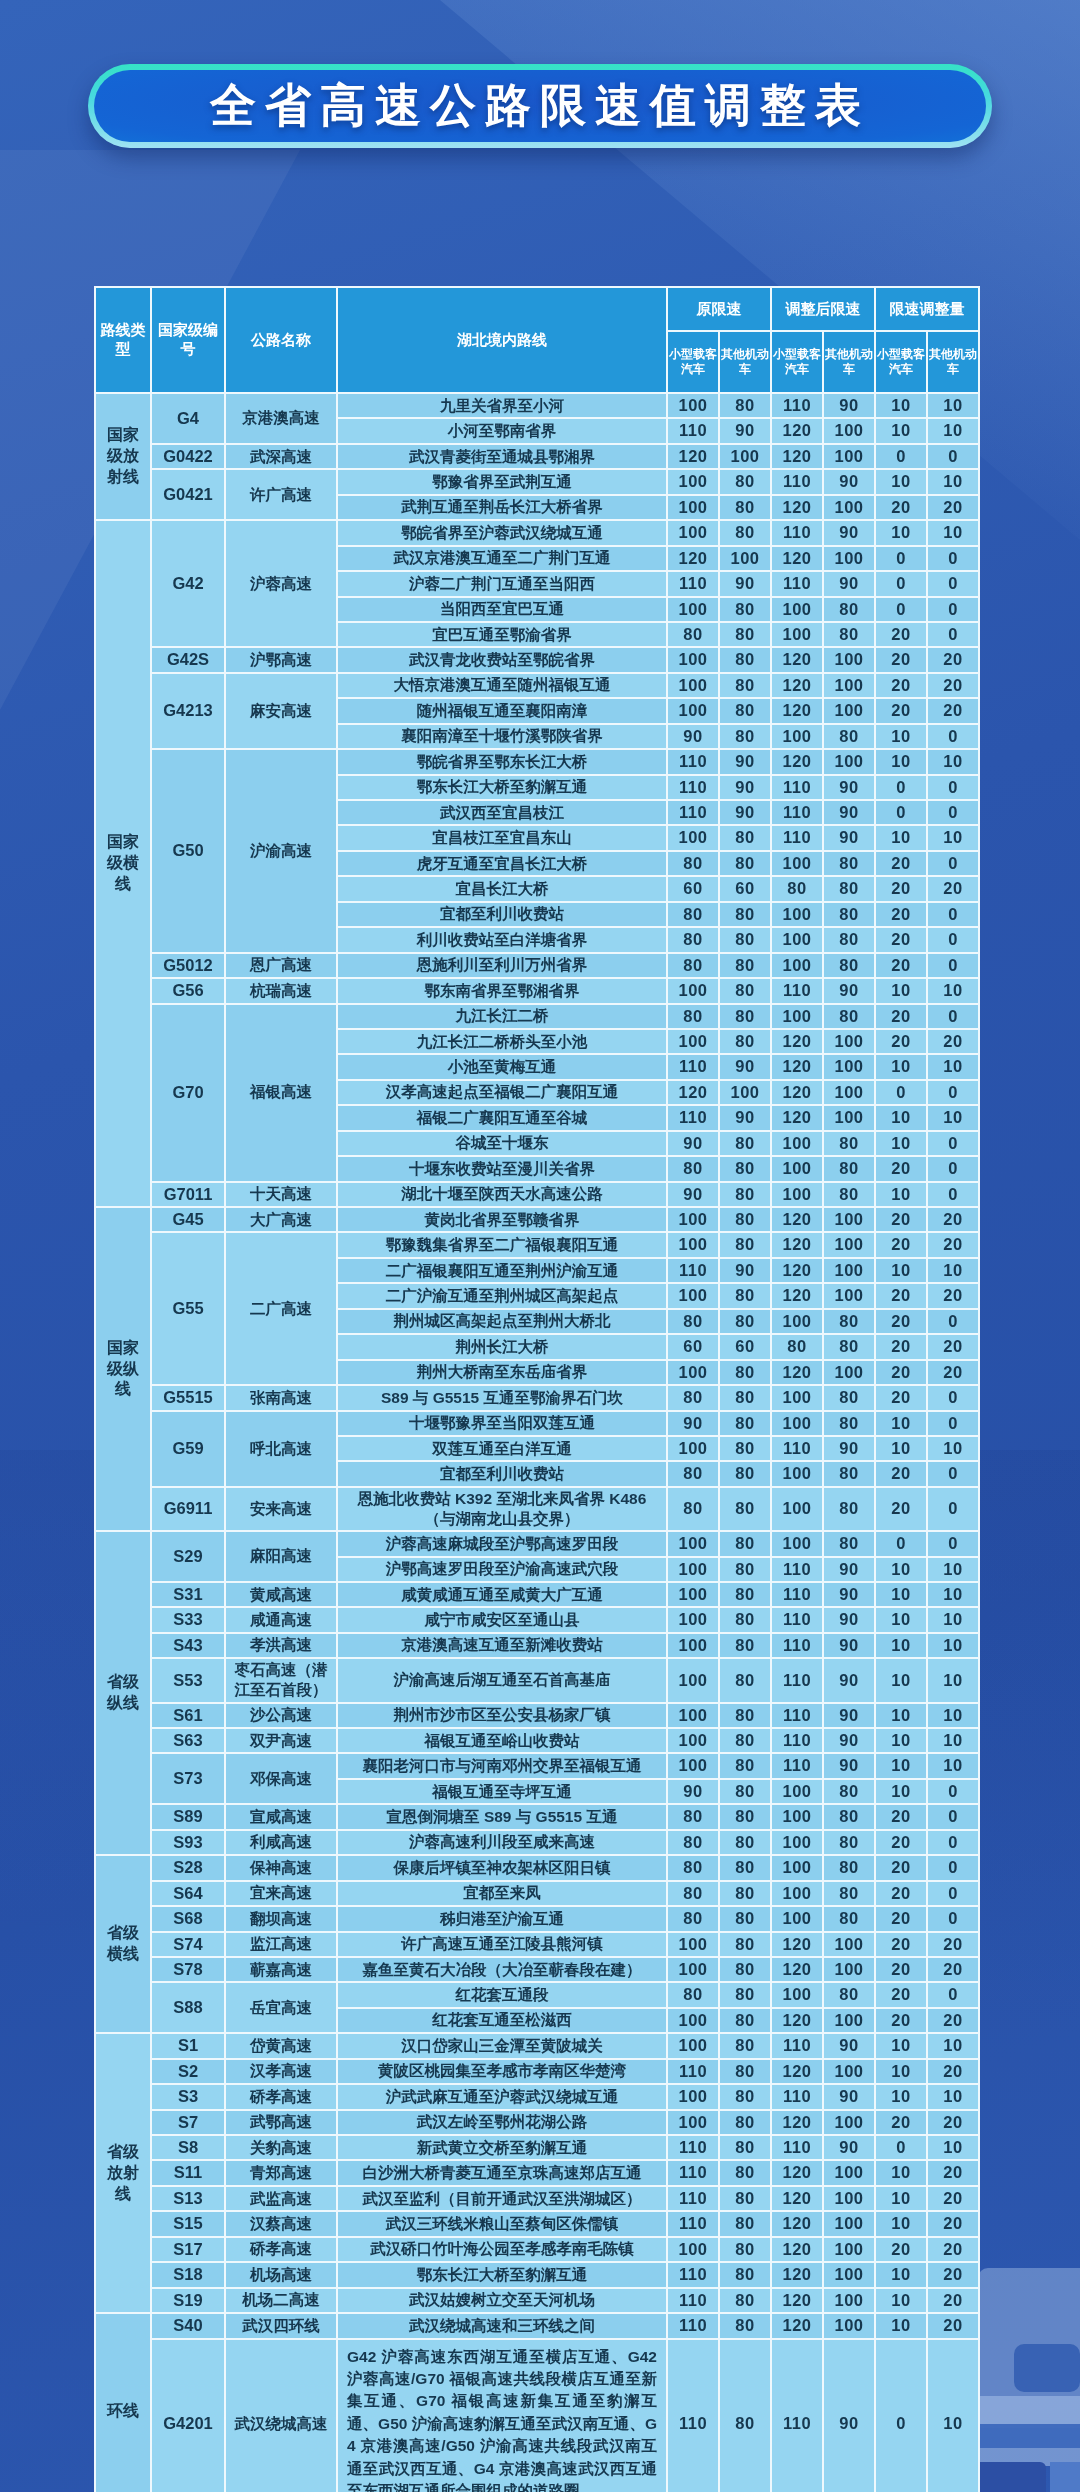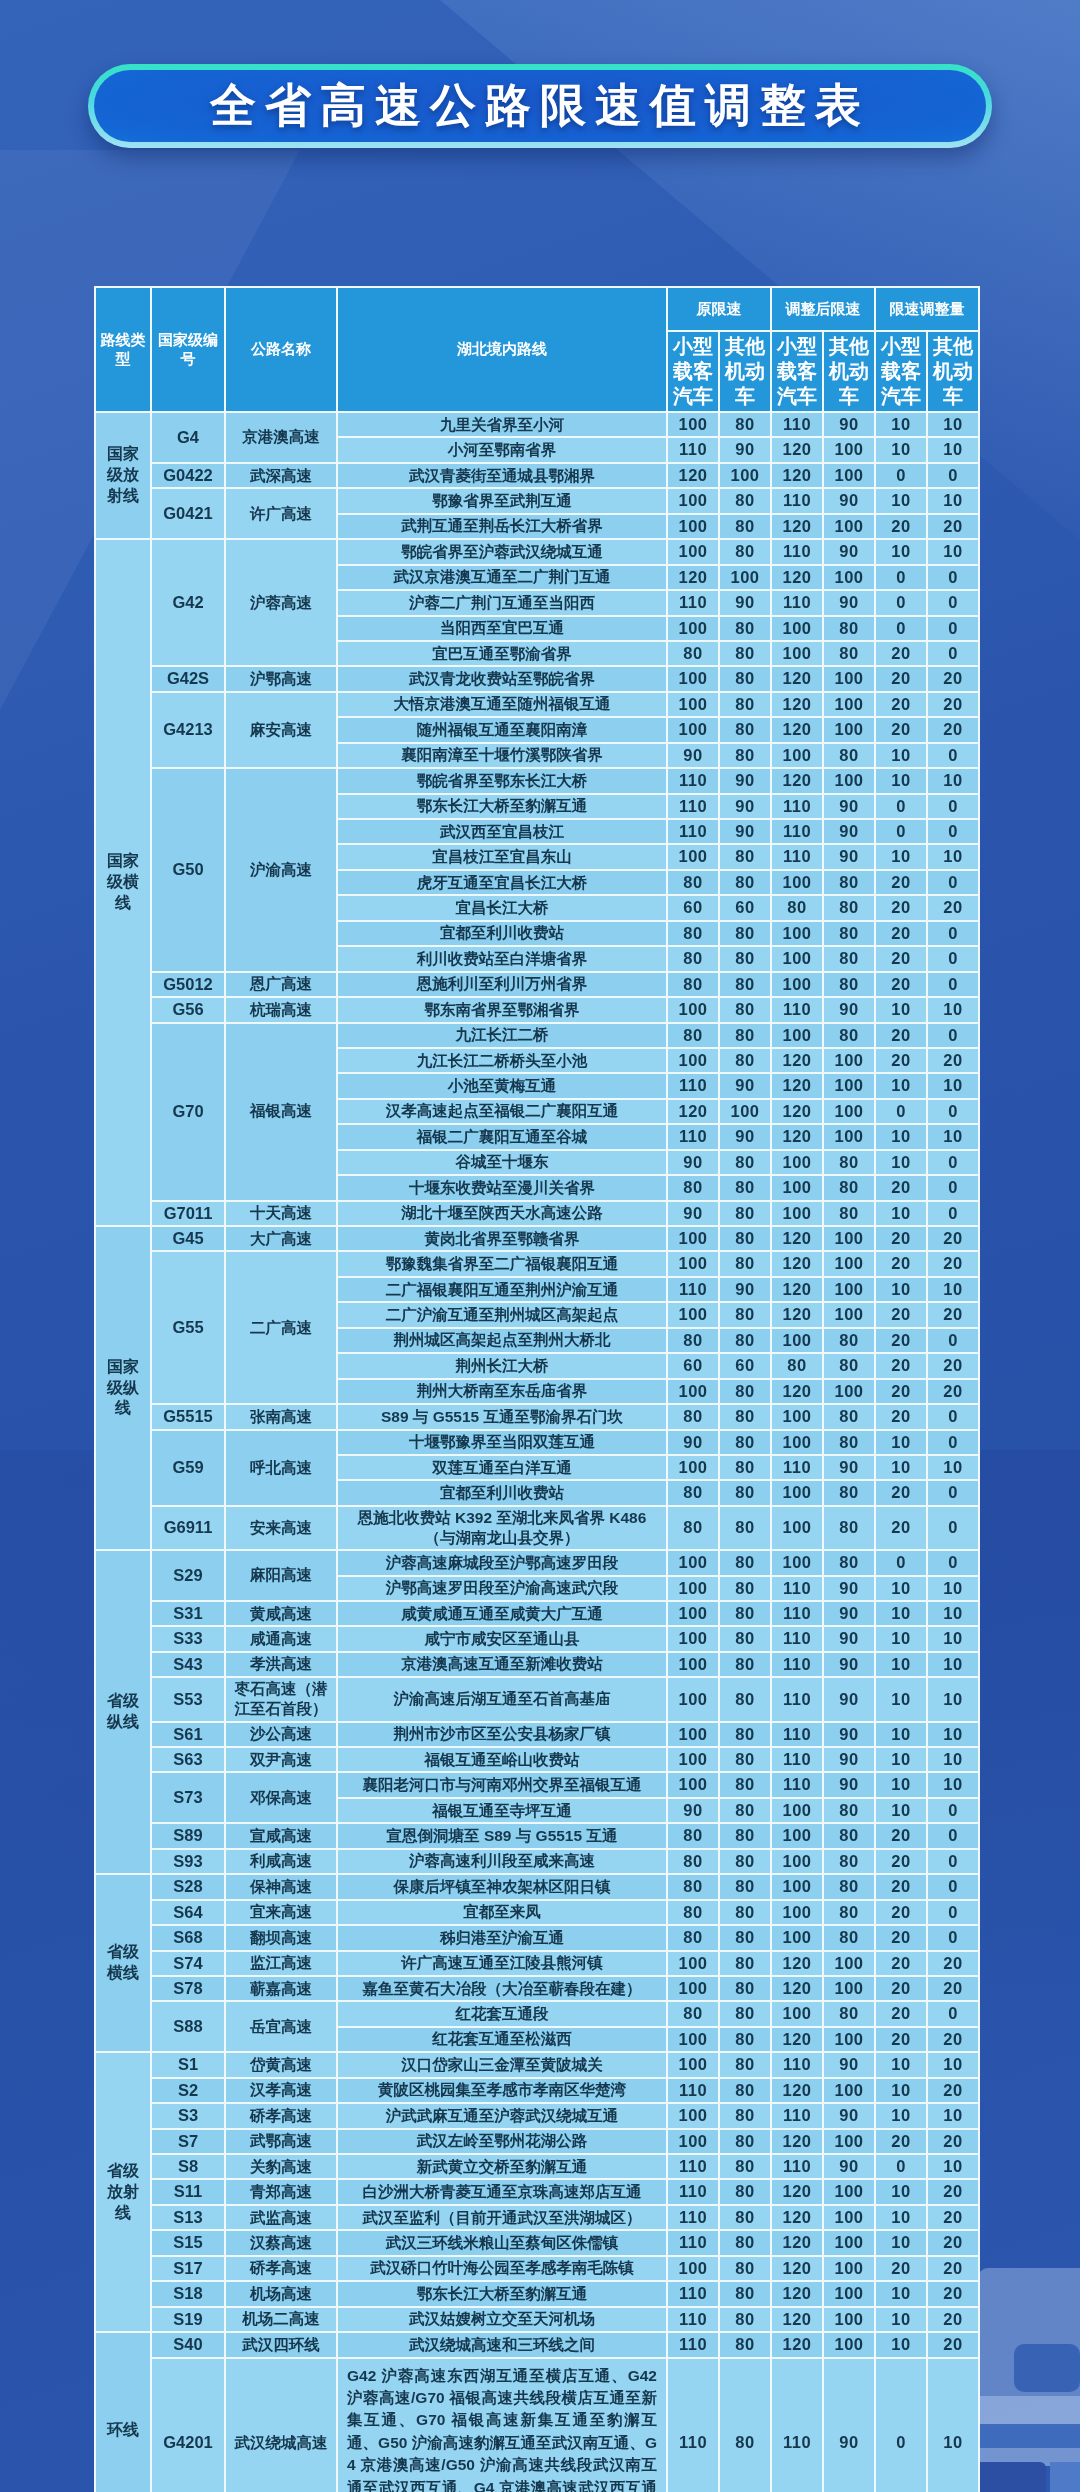--- a/index.html
+++ b/index.html
@@ -32,21 +32,21 @@
   .banner-inner{position:absolute;inset:6px;border-radius:36px;display:flex;align-items:center;justify-content:center;
     background:radial-gradient(130% 170% at 50% 42%,#1a57c9 0%,#1465d5 42%,#0f8ce2 76%,#18abea 100%);}
   .banner-title{color:#ffffff;font-size:46px;font-weight:bold;letter-spacing:9px;
     text-shadow:0 3px 6px rgba(8,38,100,.55);white-space:nowrap;}
   
   table.speed-table{position:absolute;left:94px;top:286px;width:886px;z-index:5;
     border-collapse:collapse;table-layout:fixed;}
   .speed-table th,.speed-table td{border:2px solid #eef8fd;word-break:break-all;}
   .speed-table thead th{background:#2397d9;color:#ffffff;font-weight:bold;padding:2px 1px;line-height:1.25;text-align:center;}
   .speed-table thead tr.group-row th{height:38px;font-size:15px;}
-  .speed-table thead tr.sub-row th{height:56px;font-size:20px;}
+  .speed-table thead tr.sub-row th{height:56px;font-size:12px;}
   .speed-table tbody td{background:#8ccfee;color:#16384f;font-weight:bold;text-align:center;
     vertical-align:middle;padding:1px 3px;font-size:15.5px;line-height:1.3;}
   .speed-table tbody tr:nth-child(even) td{background:#95d5f1;}
   .speed-table td.num{font-size:16.5px;letter-spacing:0.5px;}
   .speed-table td.type-cell{font-size:16px;padding:2px 5px;}
   .speed-table td.code-cell{font-size:16.5px;}
   .speed-table td.name-cell{font-size:15.5px;}
   .speed-table td.route-cell{padding:1px 6px;}
   .speed-table td.route-cell.justify{text-align:justify;line-height:1.45;padding:6px 9px;}
 </style>

